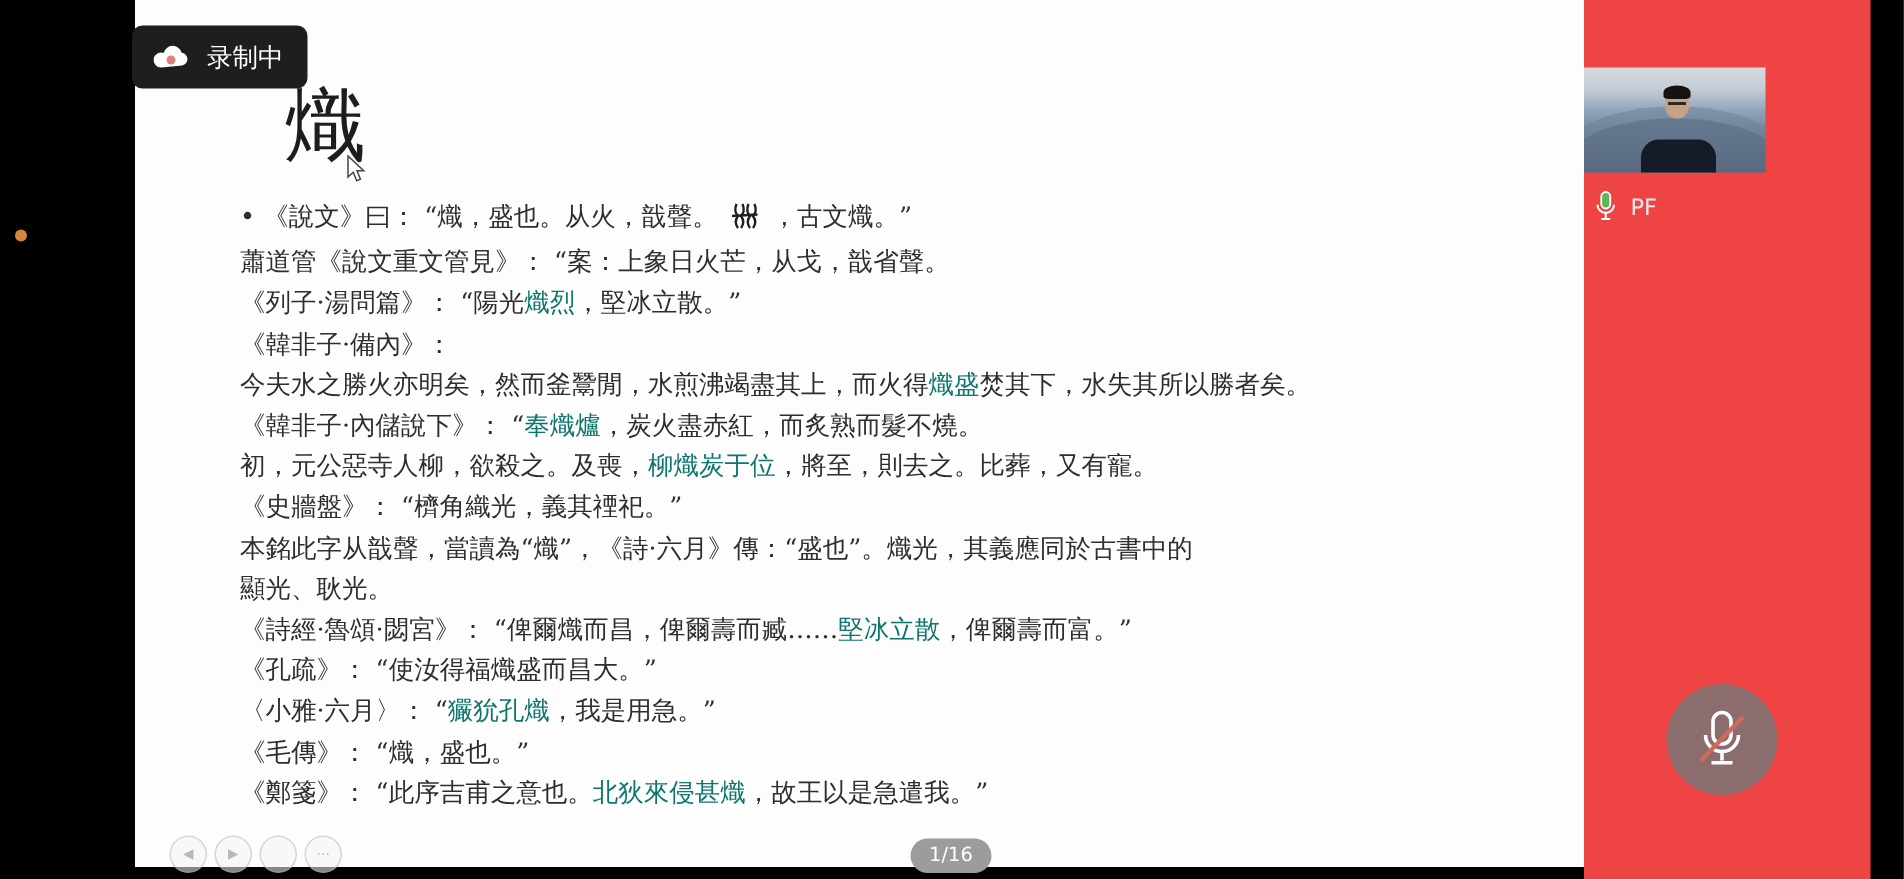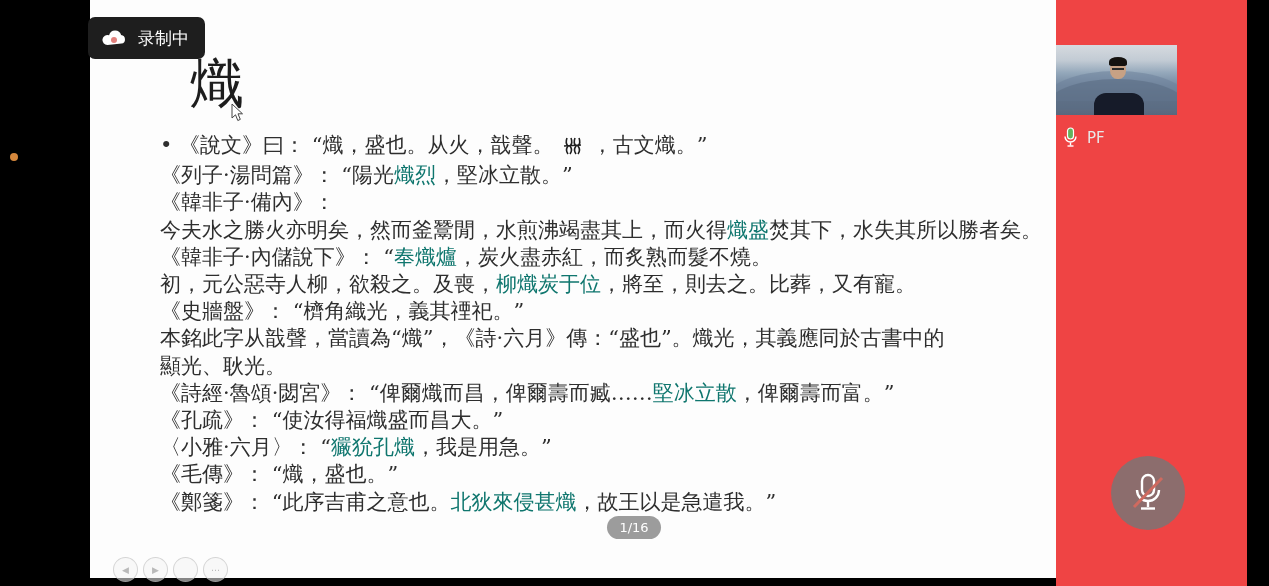--- a/index.html
+++ b/index.html
@@ -2,21 +2,21 @@
 <html><head>
 <meta charset="utf-8">
 <style>
   html,body{margin:0;padding:0;background:#000;}
   .screen{position:relative;width:1269px;height:586px;background:#000;overflow:hidden;
           font-family:"DejaVu Serif","Liberation Serif",serif;}
   
   .slide{position:absolute;left:90px;top:0;width:988px;height:578px;background:#fdfdfd;overflow:hidden;}
   .slide-title{position:absolute;left:100px;top:48px;font-size:54px;color:#1d1d1d;letter-spacing:1px;}
   .slide-body{position:absolute;left:70px;top:132px;width:912px;color:#2e2e2e;}
-  .line{font-size:21px;line-height:27.2px;white-space:nowrap;}
+  .line{font-size:17px;line-height:27.2px;white-space:nowrap;}
   .line .red{color:#0f766e;}
   .seal{display:inline-block;vertical-align:-3px;margin:0 3px;}
   
   .rec-badge{position:absolute;left:88px;top:17px;height:42px;padding:0 16px 0 13px;
              background:#1e1e1e;border-radius:7px;display:flex;align-items:center;gap:11px;z-index:30;}
   .rec-badge .label{color:#fff;font-size:17px;font-family:Liberation Sans, sans-serif;}
   
   .orange-dot{position:absolute;left:10px;top:153px;width:8px;height:8px;border-radius:50%;background:#d4873c;}
   
   .right-panel{position:absolute;left:1056px;top:0;width:191px;height:586px;background:#ef4444;}
@@ -28,21 +28,21 @@
   .person-body{position:absolute;left:38px;bottom:-4px;width:50px;height:26px;background:#161b29;border-radius:12px 12px 0 0;}
   .person-head{position:absolute;left:54px;top:15px;width:16px;height:19px;background:#c7a184;border-radius:50% 50% 45% 45%;}
   .person-hair{position:absolute;left:53px;top:12px;width:18px;height:9px;background:#15120f;border-radius:50% 50% 20% 20%;}
   .person-glasses{position:absolute;left:56px;top:23px;width:12px;height:2px;background:#2a2a2a;}
   .name-row{position:absolute;left:7px;top:127px;display:flex;align-items:center;gap:9px;}
   .name-row .pname{color:#e8e8e8;font-size:15px;font-family:"DejaVu Sans","Liberation Sans",sans-serif;}
   
   .mute-btn{position:absolute;left:1111px;top:456px;width:74px;height:74px;border-radius:50%;
             background:rgba(118,118,118,.82);display:flex;align-items:center;justify-content:center;cursor:pointer;}
   
-  .page-pill{position:absolute;left:607px;top:516px;width:54px;height:23px;border-radius:12px;background:#9c9c9c;
+  .page-pill{position:absolute;left:607px;top:559px;width:54px;height:23px;border-radius:12px;background:#9c9c9c;
              color:#fff;font-size:13px;display:flex;align-items:center;justify-content:center;
              font-family:"DejaVu Sans","Liberation Sans",sans-serif;}
   
   .nav-bar{position:absolute;left:113px;top:557px;display:flex;gap:5px;z-index:20;}
   .nav-btn{width:23px;height:23px;border-radius:50%;background:rgba(244,244,244,.55);
            border:1px solid rgba(170,170,170,.45);color:#b9b9b9;font-size:9px;
            display:flex;align-items:center;justify-content:center;cursor:pointer;
            font-family:"DejaVu Sans","Liberation Sans",sans-serif;}
   
   .cursor{position:absolute;left:231px;top:103px;z-index:25;}
@@ -57,20 +57,21 @@
     <div class="slide-body">
         <div class="line"><span>•  《說文》曰： “熾，盛也。从火，戠聲。 </span><span class="seal"><svg width="19" height="19" viewBox="0 0 19 19">
               <g stroke="#1f1f1f" stroke-width="1.6" fill="none">
                 <path d="M4 2 q-2 5 1 8 q-3 4 0 8"></path>
                 <path d="M8 2 q2 5 -1 8 q3 4 0 8"></path>
                 <path d="M12 2 q-2 5 1 8 q-3 4 0 8"></path>
                 <path d="M16 2 q2 5 -1 8 q3 4 0 8"></path>
                 <line x1="1" y1="10" x2="18" y2="9"></line>
               </g>
             </svg></span><span> ，古文熾。”</span></div>
+        <div class="line"><span>蕭道管《說文重文管見》： “案：上象日火芒，从戈，戠省聲。</span></div>
         <div class="line"><span>《列子·湯問篇》： “陽光</span><span class="red">熾烈</span><span>，堅冰立散。”</span></div>
         <div class="line"><span>《韓非子·備內》：</span></div>
         <div class="line"><span>今夫水之勝火亦明矣，然而釜鬵閒，水煎沸竭盡其上，而火得</span><span class="red">熾盛</span><span>焚其下，水失其所以勝者矣。</span></div>
         <div class="line"><span>《韓非子·內儲說下》： “</span><span class="red">奉熾爐</span><span>，炭火盡赤紅，而炙熟而髮不燒。</span></div>
         <div class="line"><span>初，元公惡寺人柳，欲殺之。及喪，</span><span class="red">柳熾炭于位</span><span>，將至，則去之。比葬，又有寵。</span></div>
         <div class="line"><span>《史牆盤》： “櫅角織光，義其禋祀。”</span></div>
         <div class="line"><span>本銘此字从戠聲，當讀為“熾”，《詩·六月》傳：“盛也”。熾光，其義應同於古書中的</span></div>
         <div class="line"><span>顯光、耿光。</span></div>
         <div class="line"><span>《詩經·魯頌·閟宮》： “俾爾熾而昌，俾爾壽而臧……</span><span class="red">堅冰立散</span><span>，俾爾壽而富。”</span></div>
         <div class="line"><span>《孔疏》： “使汝得福熾盛而昌大。”</span></div>

